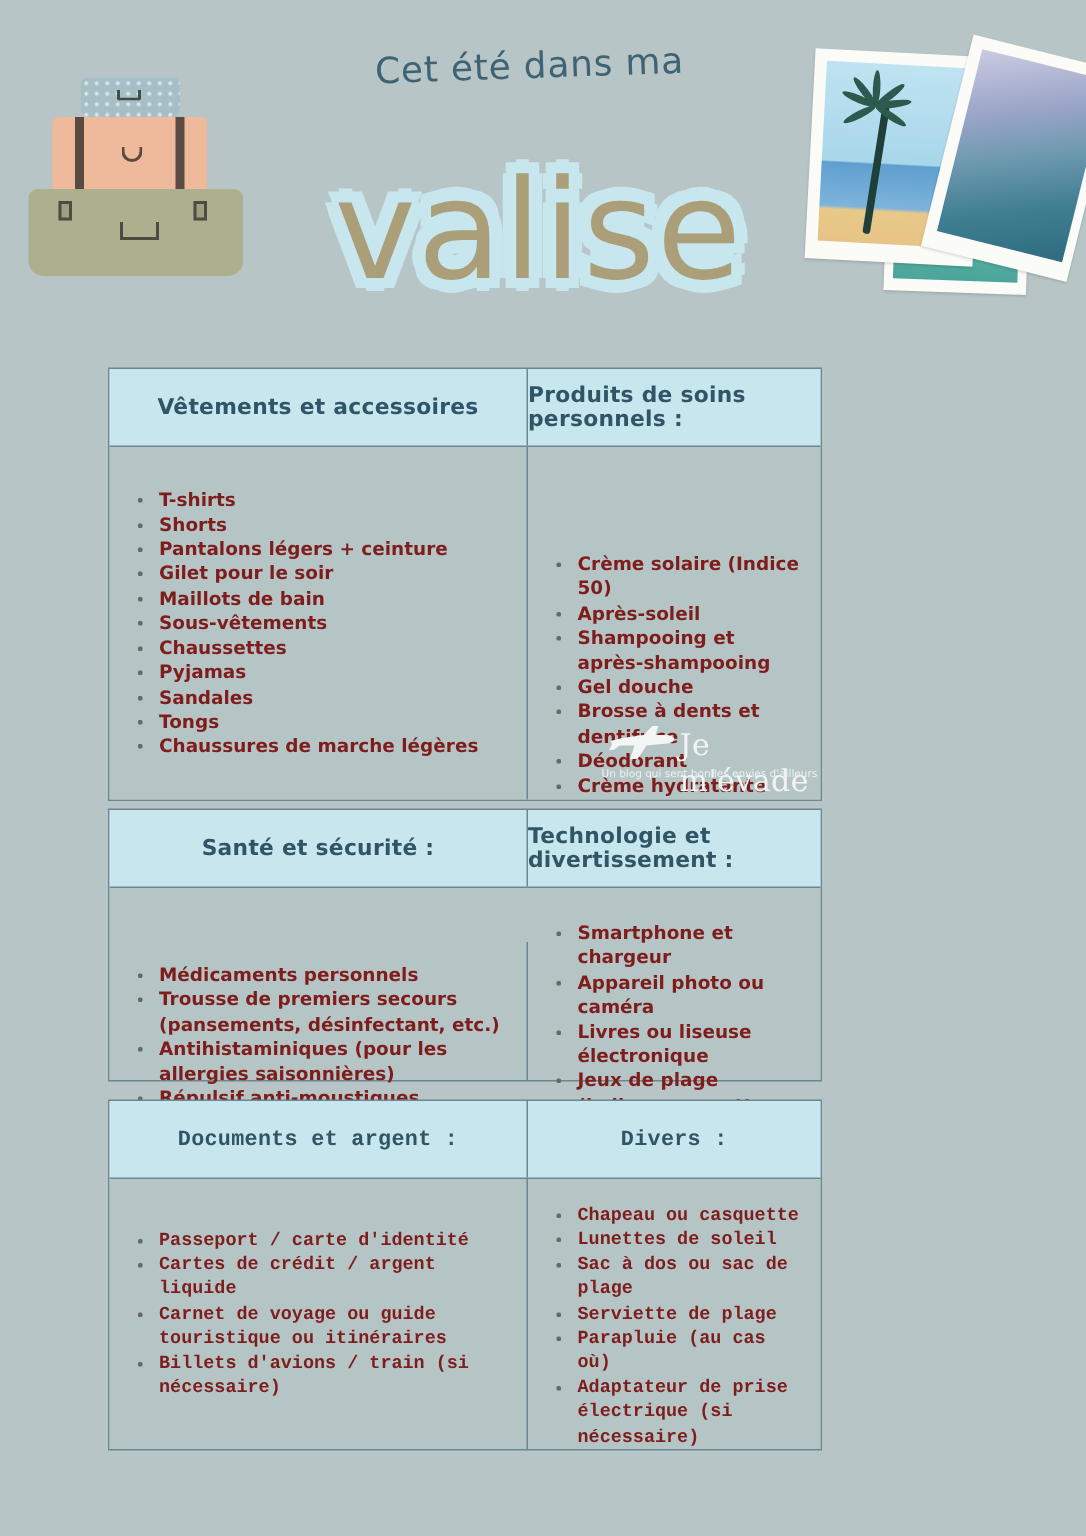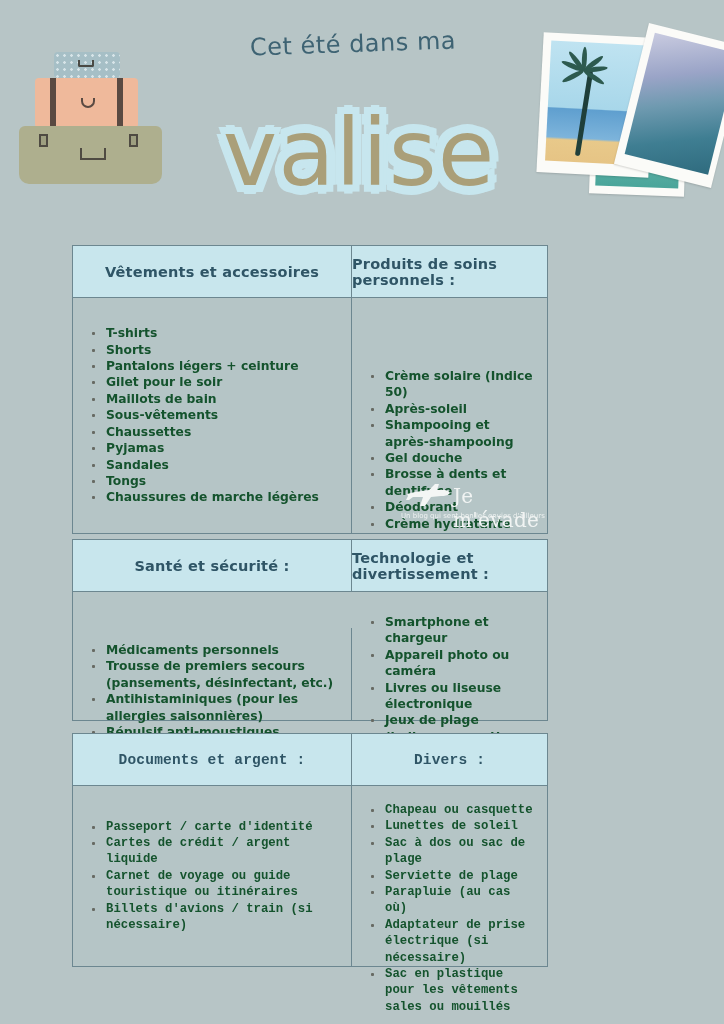--- a/index.html
+++ b/index.html
@@ -82,21 +82,21 @@
   .table { position: absolute; left: 72px; width: 476px; border: 1.5px solid #6c8790; }
   .row-head { display: flex; height: 52px; background: #c8e6ed; border-bottom: 1.5px solid #6c8790; }
   .row-body { display: flex; background: #b5c5c6; }
   .cell { width: 279px; border-right: 1.5px solid #6c8790; }
   .cell + .cell { border-right: none; flex: 1; }
   .head-cell { display: flex; align-items: center; justify-content: center; font-weight: bold; color: #2f5566; font-size: 14.5px; letter-spacing: 0.2px; }
   .body-cell { display: flex; flex-direction: column; justify-content: center; padding: 0 10px 0 16px; position: relative; }
   ul.items { list-style: none; }
   ul.items li {
     position: relative; padding-left: 17px;
-    font-size: 12.3px; line-height: 16.4px; font-weight: bold; color: #14532d;
+    font-size: 12.3px; line-height: 16.4px; font-weight: bold; color: #7f1d1d;
   }
   ul.items li::before {
     content: ""; position: absolute; left: 3px; top: 7px; width: 3px; height: 3px; background: #676a63; border-radius: 1px;
   }
 
   .logo { position: absolute; right: 12px; bottom: 7px; width: 140px; height: 48px; }
   .logo .plane { position: absolute; left: 10px; top: 4px; width: 46px; height: 26px; }
   .logo .brand { position: absolute; left: 58px; top: 6px; color: #f1f4f3; font-family: "DejaVu Serif", serif; font-size: 20px; letter-spacing: 0.3px; }
   .logo .tagline { position: absolute; left: 6px; top: 34px; color: #eef2f1; font-size: 7px; white-space: nowrap; }
 </style>
@@ -229,17 +229,16 @@
       </ul>
     </div>
     <div class="cell body-cell" style="justify-content:flex-start; padding-top:16px;">
       <ul class="items">
         <li>Chapeau ou casquette</li>
         <li>Lunettes de soleil</li>
         <li>Sac à dos ou sac de plage</li>
         <li>Serviette de plage</li>
         <li>Parapluie (au cas où)</li>
         <li>Adaptateur de prise électrique (si nécessaire)</li>
-        <li>Sac en plastique pour les vêtements sales ou mouillés</li>
       </ul>
     </div>
   </div>
 </div>
 
 </body></html>

